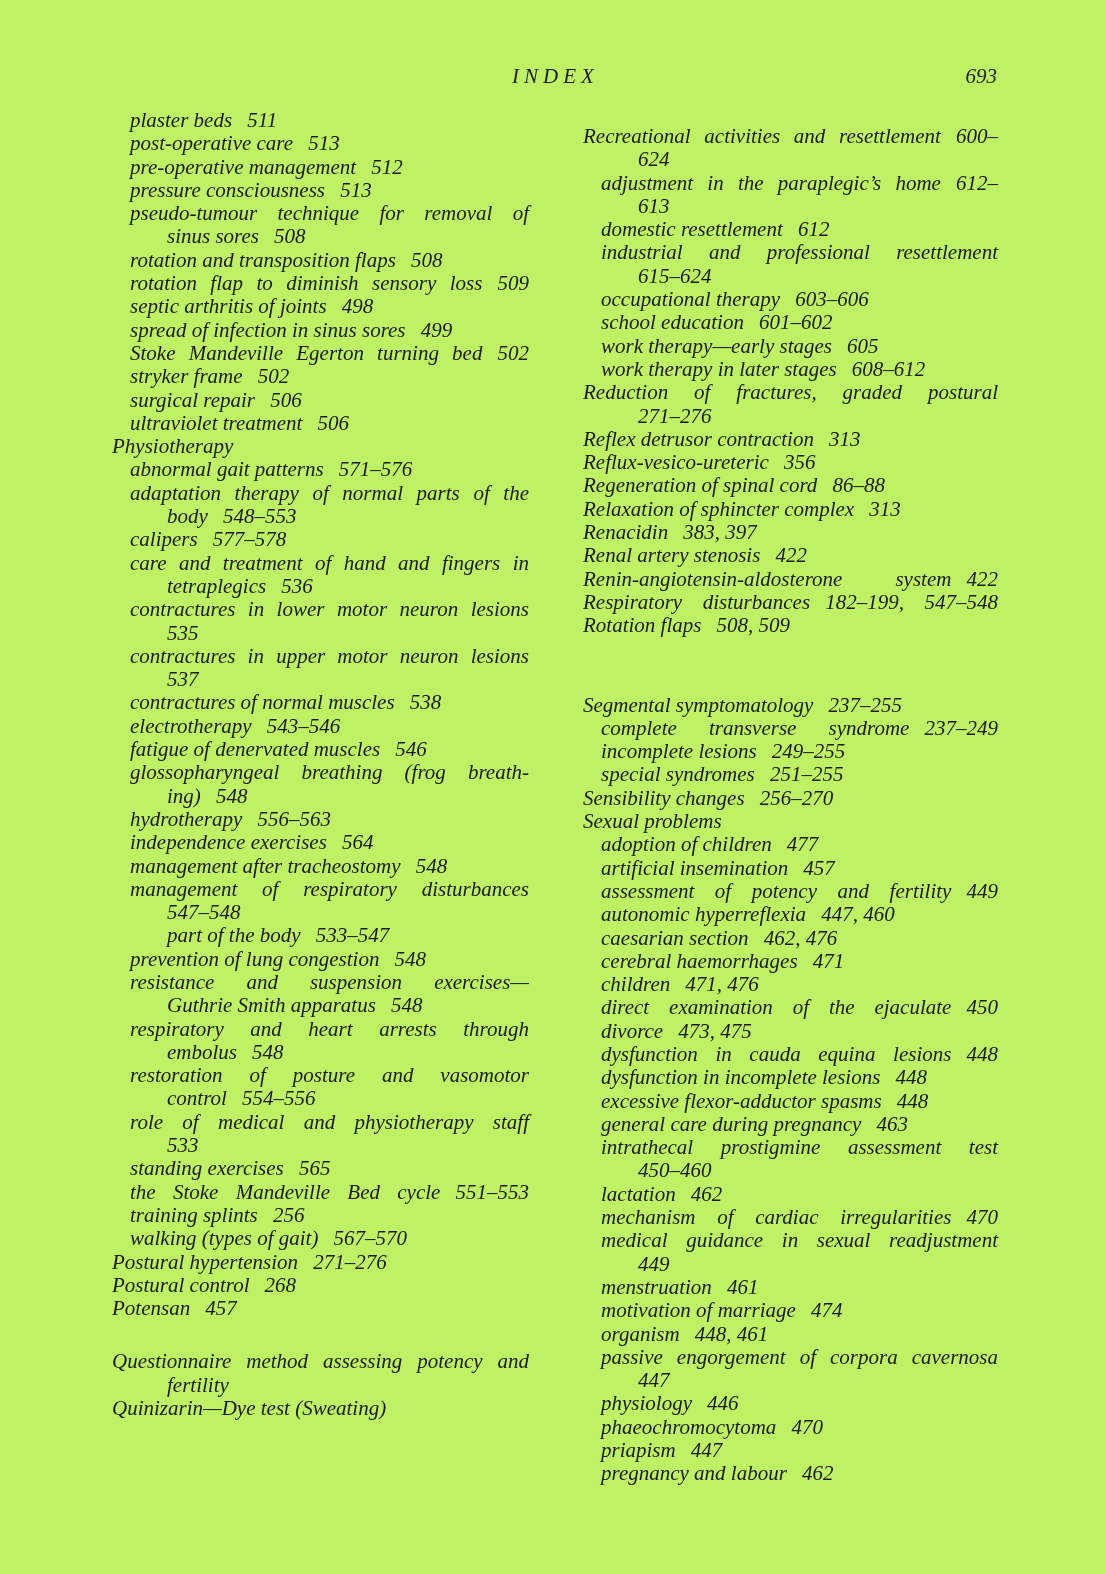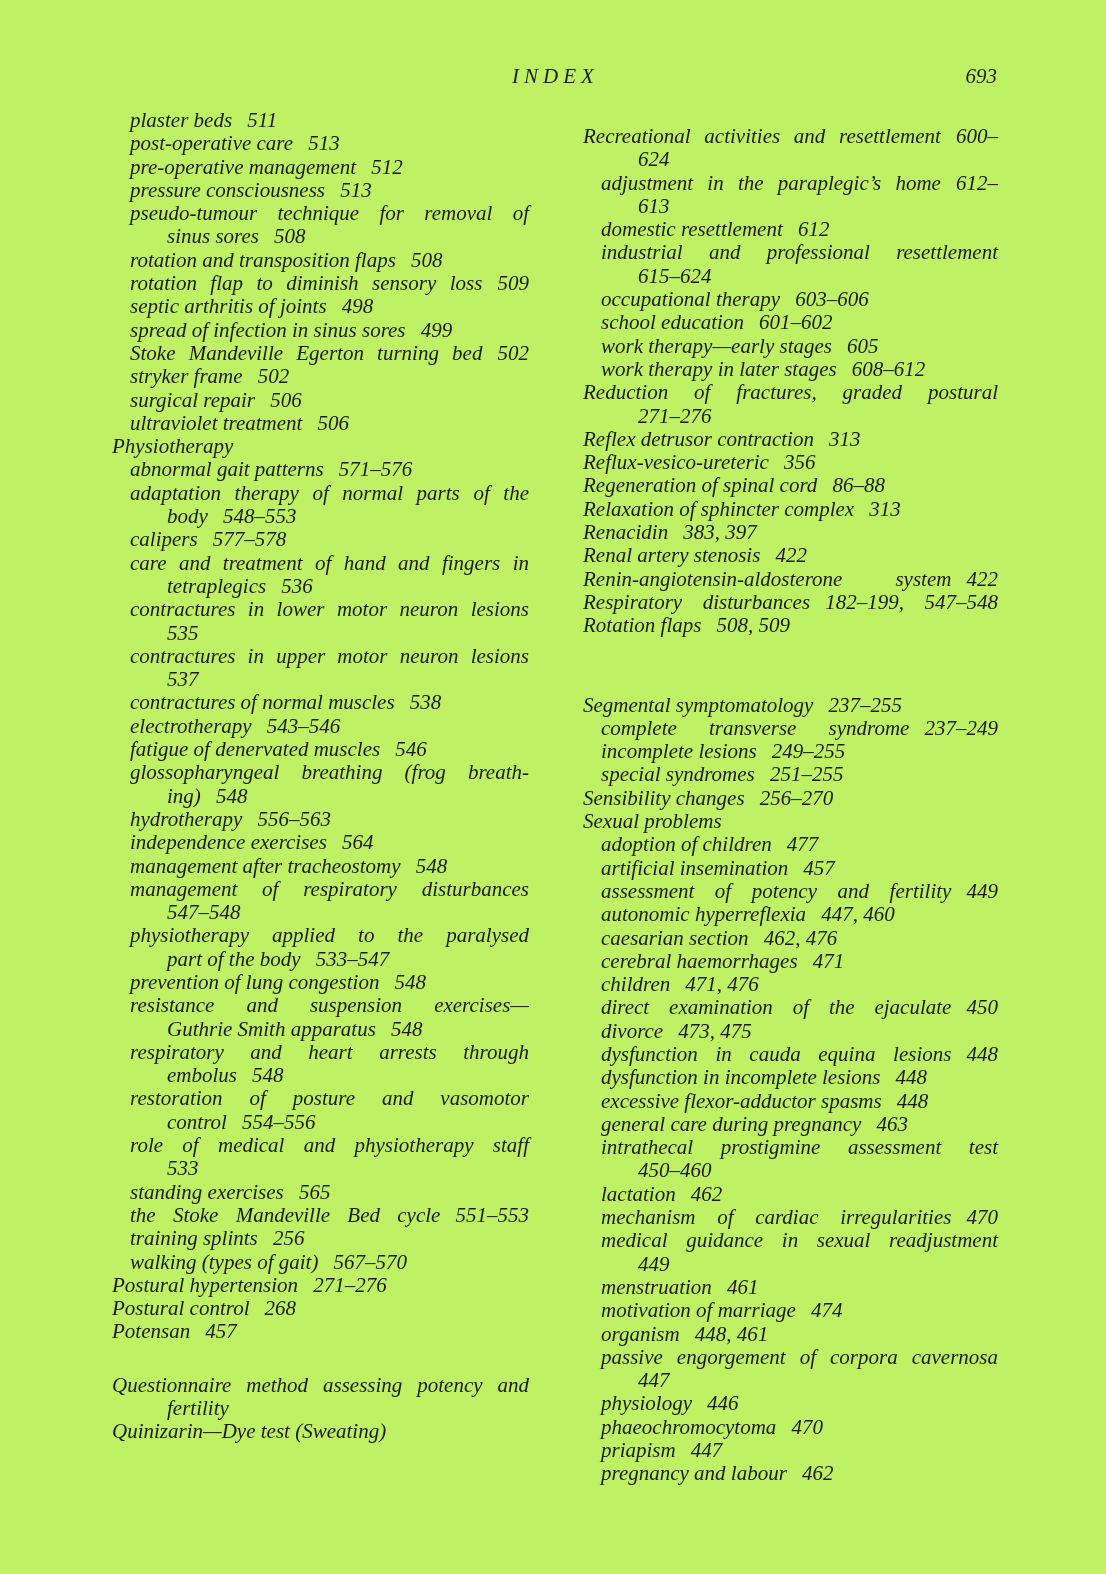--- a/index.html
+++ b/index.html
@@ -89,21 +89,20 @@
       <div class="line i1">contractures of normal muscles<span class="num">538</span></div>
       <div class="line i1">electrotherapy<span class="num">543–546</span></div>
       <div class="line i1">fatigue of denervated muscles<span class="num">546</span></div>
       <div class="line i1 just">glossopharyngeal breathing (frog breath-</div>
       <div class="line i2">ing)<span class="num">548</span></div>
       <div class="line i1">hydrotherapy<span class="num">556–563</span></div>
       <div class="line i1">independence exercises<span class="num">564</span></div>
       <div class="line i1">management after tracheostomy<span class="num">548</span></div>
       <div class="line i1 just">management of respiratory disturbances</div>
       <div class="line i2">547–548</div>
-      <div class="line i1 just">physiotherapy applied to the paralysed</div>
       <div class="line i2">part of the body<span class="num">533–547</span></div>
       <div class="line i1">prevention of lung congestion<span class="num">548</span></div>
       <div class="line i1 just">resistance and suspension exercises—</div>
       <div class="line i2">Guthrie Smith apparatus<span class="num">548</span></div>
       <div class="line i1 just">respiratory and heart arrests through</div>
       <div class="line i2">embolus<span class="num">548</span></div>
       <div class="line i1 just">restoration of posture and vasomotor</div>
       <div class="line i2">control<span class="num">554–556</span></div>
       <div class="line i1 just">role of medical and physiotherapy staff</div>
       <div class="line i2">533</div>

